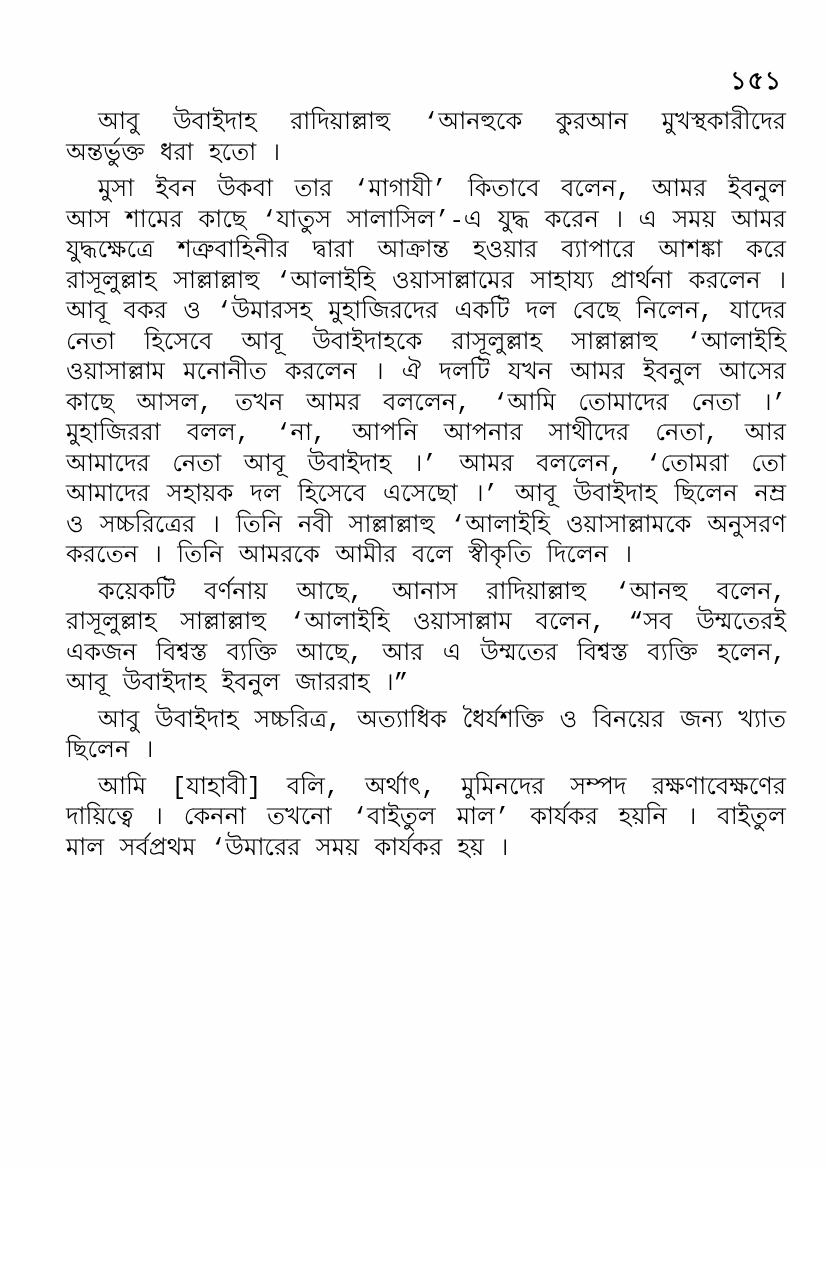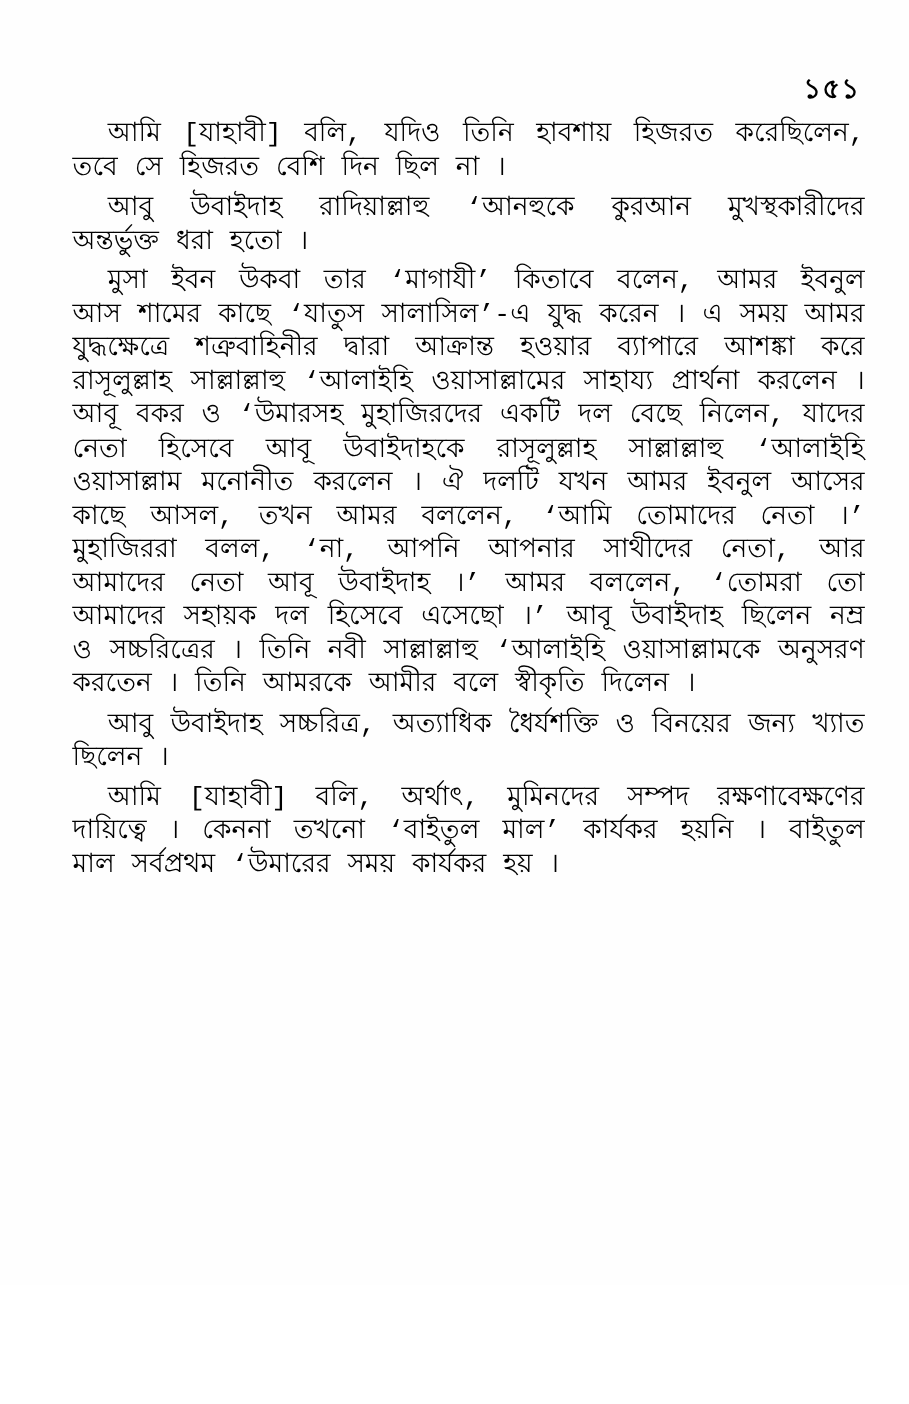--- a/index.html
+++ b/index.html
@@ -49,20 +49,20 @@
   }
 </style>
 </head>
 <body>
 
 <div class="page">
 
   <div class="page-number">১৫১</div>
 
   <div class="body-text">
-    <p class="para">আমি [যাহাবী] বলি, যদিও তিনি হাবশায় হিজরত করেছিলেন, তবে সে হিজরত বেশি দিন ছিল না ।</p>
     <p class="para">আবু উবাইদাহ রাদিয়াল্লাহু ‘আনহুকে কুরআন মুখস্থকারীদের অন্তর্ভুক্ত ধরা হতো ।</p>
     <p class="para">মুসা ইবন উকবা তার ‘মাগাযী’ কিতাবে বলেন, আমর ইবনুল আস শামের কাছে ‘যাতুস সালাসিল’-এ যুদ্ধ করেন । এ সময় আমর যুদ্ধক্ষেত্রে শত্রুবাহিনীর দ্বারা আক্রান্ত হওয়ার ব্যাপারে আশঙ্কা করে রাসূলুল্লাহ সাল্লাল্লাহু ‘আলাইহি ওয়াসাল্লামের সাহায্য প্রার্থনা করলেন । আবূ বকর ও ‘উমারসহ মুহাজিরদের একটি দল বেছে নিলেন, যাদের নেতা হিসেবে আবূ উবাইদাহকে রাসূলুল্লাহ সাল্লাল্লাহু ‘আলাইহি ওয়াসাল্লাম মনোনীত করলেন । ঐ দলটি যখন আমর ইবনুল আসের কাছে আসল, তখন আমর বললেন, ‘আমি তোমাদের নেতা ।’ মুহাজিররা বলল, ‘না, আপনি আপনার সাথীদের নেতা, আর আমাদের নেতা আবূ উবাইদাহ ।’ আমর বললেন, ‘তোমরা তো আমাদের সহায়ক দল হিসেবে এসেছো ।’ আবূ উবাইদাহ ছিলেন নম্র ও সচ্চরিত্রের । তিনি নবী সাল্লাল্লাহু ‘আলাইহি ওয়াসাল্লামকে অনুসরণ করতেন । তিনি আমরকে আমীর বলে স্বীকৃতি দিলেন ।</p>
+    <p class="para">কয়েকটি বর্ণনায় আছে, আনাস রাদিয়াল্লাহু ‘আনহু বলেন, রাসূলুল্লাহ সাল্লাল্লাহু ‘আলাইহি ওয়াসাল্লাম বলেন, “সব উম্মতেরই একজন বিশ্বস্ত ব্যক্তি আছে, আর এ উম্মতের বিশ্বস্ত ব্যক্তি হলেন, আবূ উবাইদাহ ইবনুল জাররাহ ।”</p>
     <p class="para">আবু উবাইদাহ সচ্চরিত্র, অত্যাধিক ধৈর্যশক্তি ও বিনয়ের জন্য খ্যাত ছিলেন ।</p>
     <p class="para">আমি [যাহাবী] বলি, অর্থাৎ, মুমিনদের সম্পদ রক্ষণাবেক্ষণের দায়িত্বে । কেননা তখনো ‘বাইতুল মাল’ কার্যকর হয়নি । বাইতুল মাল সর্বপ্রথম ‘উমারের সময় কার্যকর হয় ।</p>
   </div>
 
 </div>
 
 </body></html>

